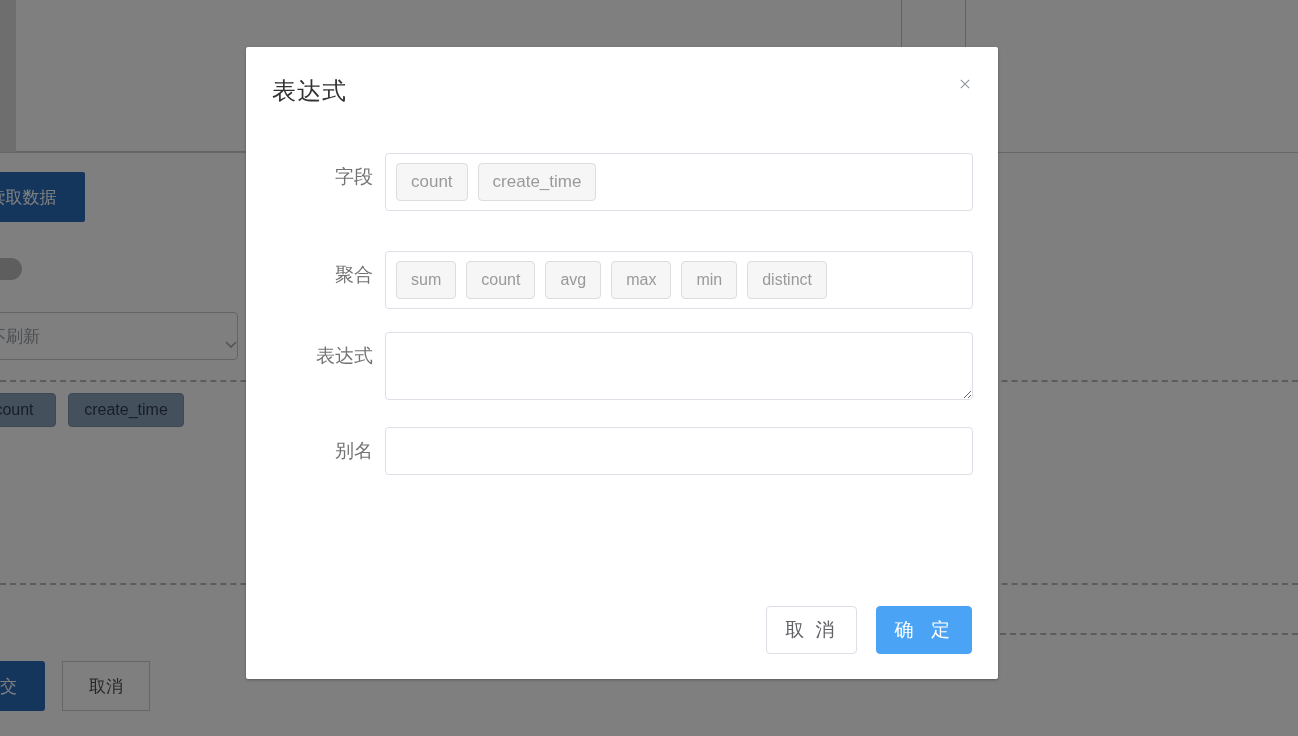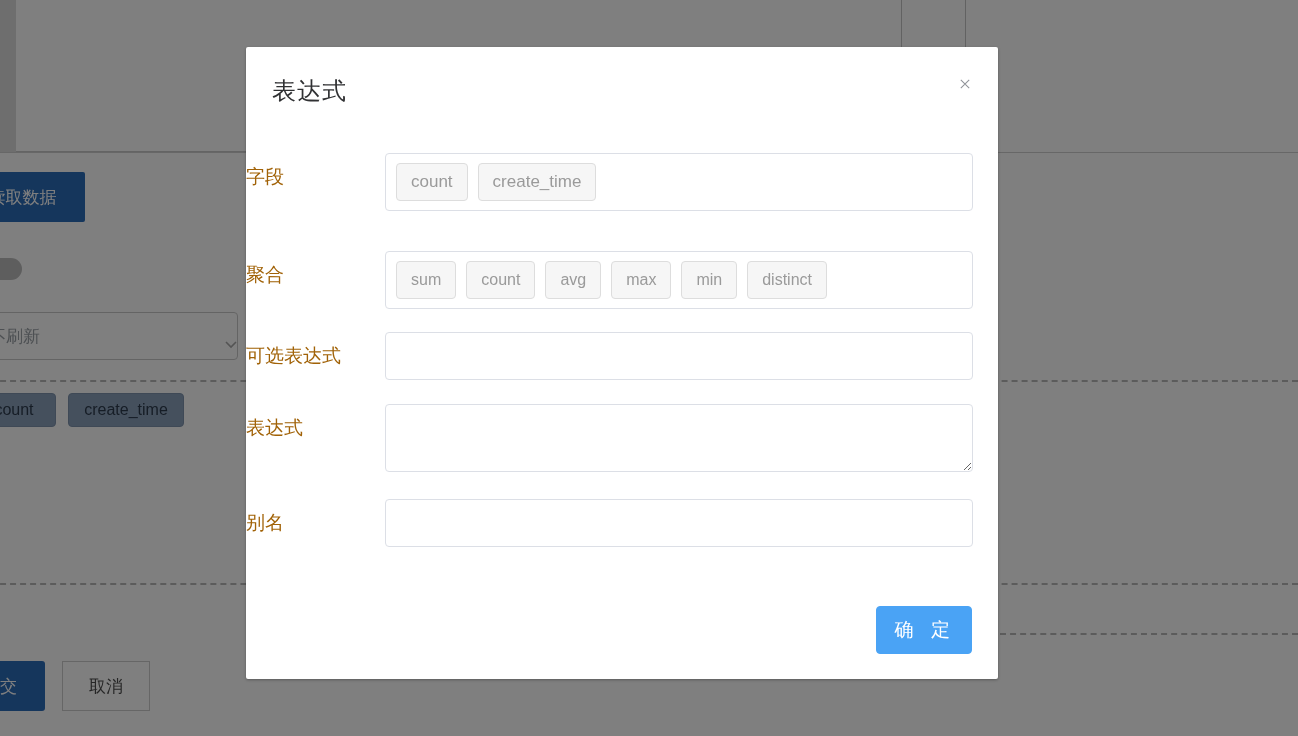--- a/index.html
+++ b/index.html
@@ -122,22 +122,22 @@
   .form {
     position: absolute; left: 0; top: 106px; right: 0;
   }
 
   .form-row {
     position: relative;
     display: flex; align-items: flex-start;
   }
   .form-label {
     width: 139px; flex: 0 0 139px;
-    text-align: left; padding-right: 12px;
-    font-size: 19px; color: #a16207;
+    text-align: right; padding-right: 12px;
+    font-size: 19px; color: #737373;
     line-height: 48px;
   }
   .form-control { flex: 1 1 auto; padding-right: 25px; }
 
   .tag-box {
     border: 1px solid #dcdfe6; border-radius: 4px;
     background: #ffffff;
     min-height: 56px;
     display: flex; align-items: center; flex-wrap: wrap;
     gap: 10px; padding: 9px 10px;
@@ -264,40 +264,35 @@
           <button class="tag-btn small">sum</button>
           <button class="tag-btn small">count</button>
           <button class="tag-btn small">avg</button>
           <button class="tag-btn small">max</button>
           <button class="tag-btn small">min</button>
           <button class="tag-btn small">distinct</button>
         </div>
       </div>
     </div>
 
-    <div class="form-row row-gap-3">
-      <div class="form-label">可选表达式</div>
-      <div class="form-control">
-        <input class="text-input" type="text" value="" style="">
-      </div>
-    </div>
 
     <div class="form-row row-gap-4">
       <div class="form-label">表达式</div>
       <div class="form-control">
         <textarea class="text-area" placeholder="" style=""></textarea>
       </div>
     </div>
 
     <div class="form-row">
       <div class="form-label">别名</div>
       <div class="form-control">
         <input class="text-input" type="text" value="" style="">
       </div>
     </div>
 
   </div>
 
   <div class="modal-footer">
+    <button class="btn btn-default">取 消</button>
     <button class="btn btn-primary">确 定</button>
   </div>
 
 </div>
 
 </body></html>

